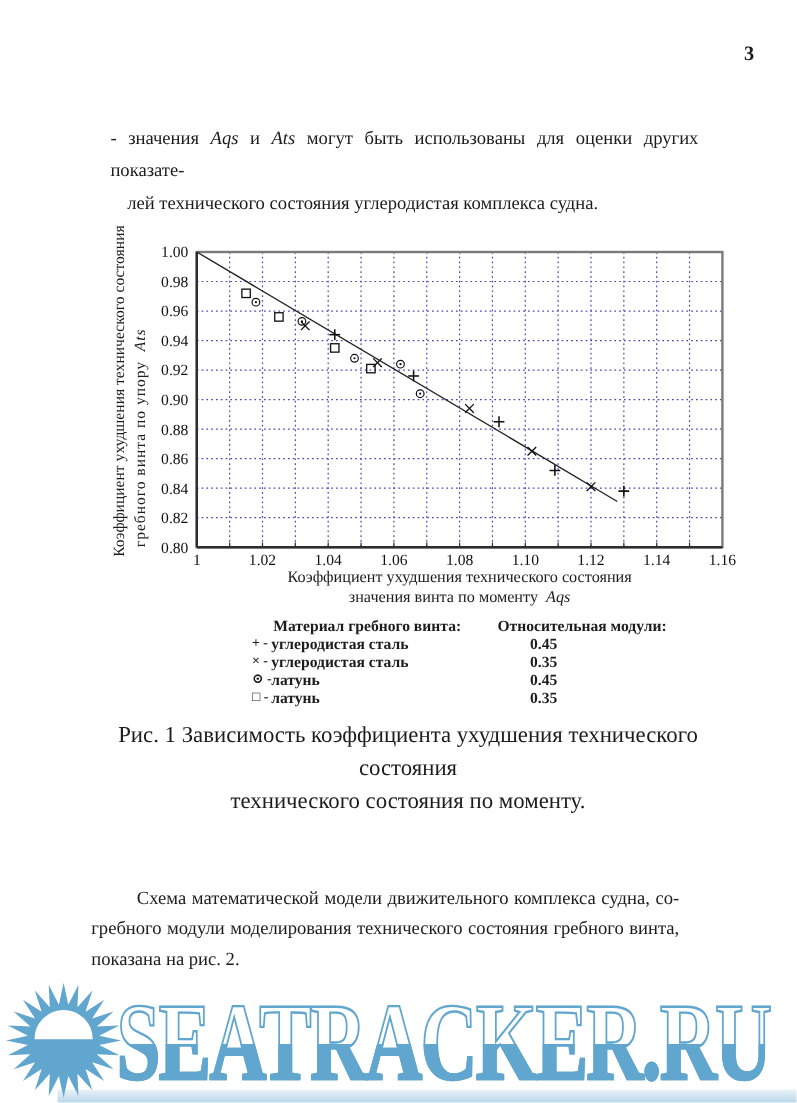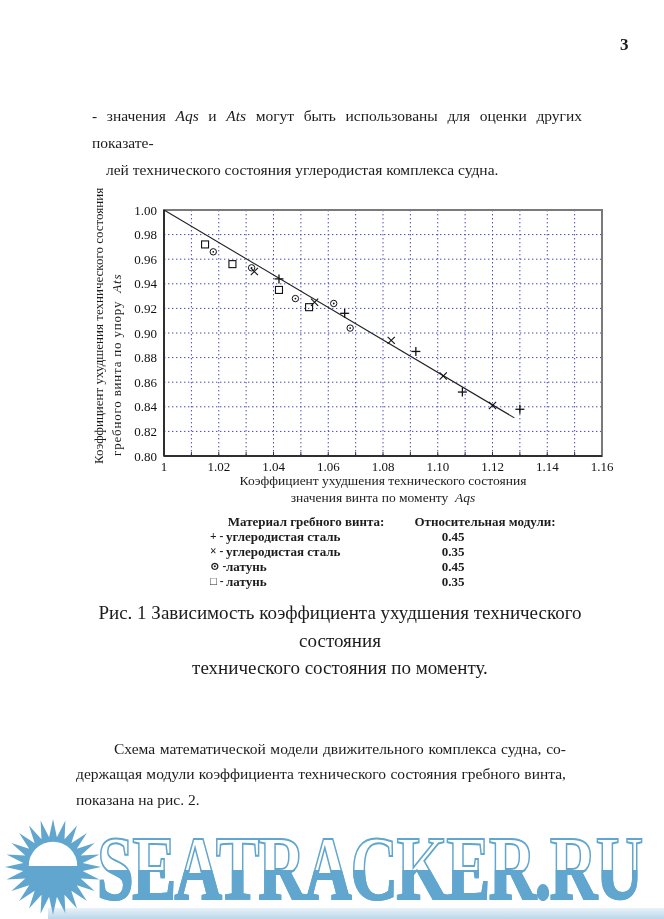--- a/index.html
+++ b/index.html
@@ -197,21 +197,21 @@
     </div>
   </div>
 
   <div class="caption">
     <div>Рис. 1 Зависимость коэффициента ухудшения технического состояния</div>
     <div>технического состояния по моменту.</div>
   </div>
 
   <div class="para para2">
     <div class="jline p2l1">Схема математической модели движительного комплекса судна, со-</div>
-    <div class="jline">держащая модули коэффициента технического состояния гребного винта,</div>
+    <div class="jline">гребного модули моделирования технического состояния гребного винта,</div>
     <div>показана на рис. 2.</div>
   </div>
 
   <svg class="wm-sun" width="102" height="102">
     <polygon id="sun-rays" fill="#61a6ce" points="99.0,50.0 80.7,53.9 97.4,62.4 78.7,61.5 92.6,74.0 74.8,68.3 84.9,83.9 69.3,73.8 75.0,91.6 62.5,77.7 63.4,96.4 54.9,79.7 51.0,98.0 47.1,79.7 38.6,96.4 39.5,77.7 27.0,91.6 32.7,73.8 17.1,83.9 27.2,68.3 9.4,74.0 23.3,61.5 4.6,62.4 21.3,53.9 3.0,50.0 21.3,46.1 4.6,37.6 23.3,38.5 9.4,26.0 27.2,31.7 17.1,16.1 32.7,26.2 27.0,8.4 39.5,22.3 38.6,3.6 47.1,20.3 51.0,2.0 54.9,20.3 63.4,3.6 62.5,22.3 75.0,8.4 69.3,26.2 84.9,16.1 74.8,31.7 92.6,26.0 78.7,38.5 97.4,37.6 80.7,46.1"></polygon>
     <circle cx="51" cy="49" r="26" fill="#ffffff" stroke="#61a6ce" stroke-width="3.5"></circle>
     <path d="M 25 49 A 26 26 0 0 0 77 49 Z" fill="#61a6ce"></path>
   </svg>
   <div class="wm-text">SEATRACKER.RU</div>
   <div class="wm-strip"></div>

